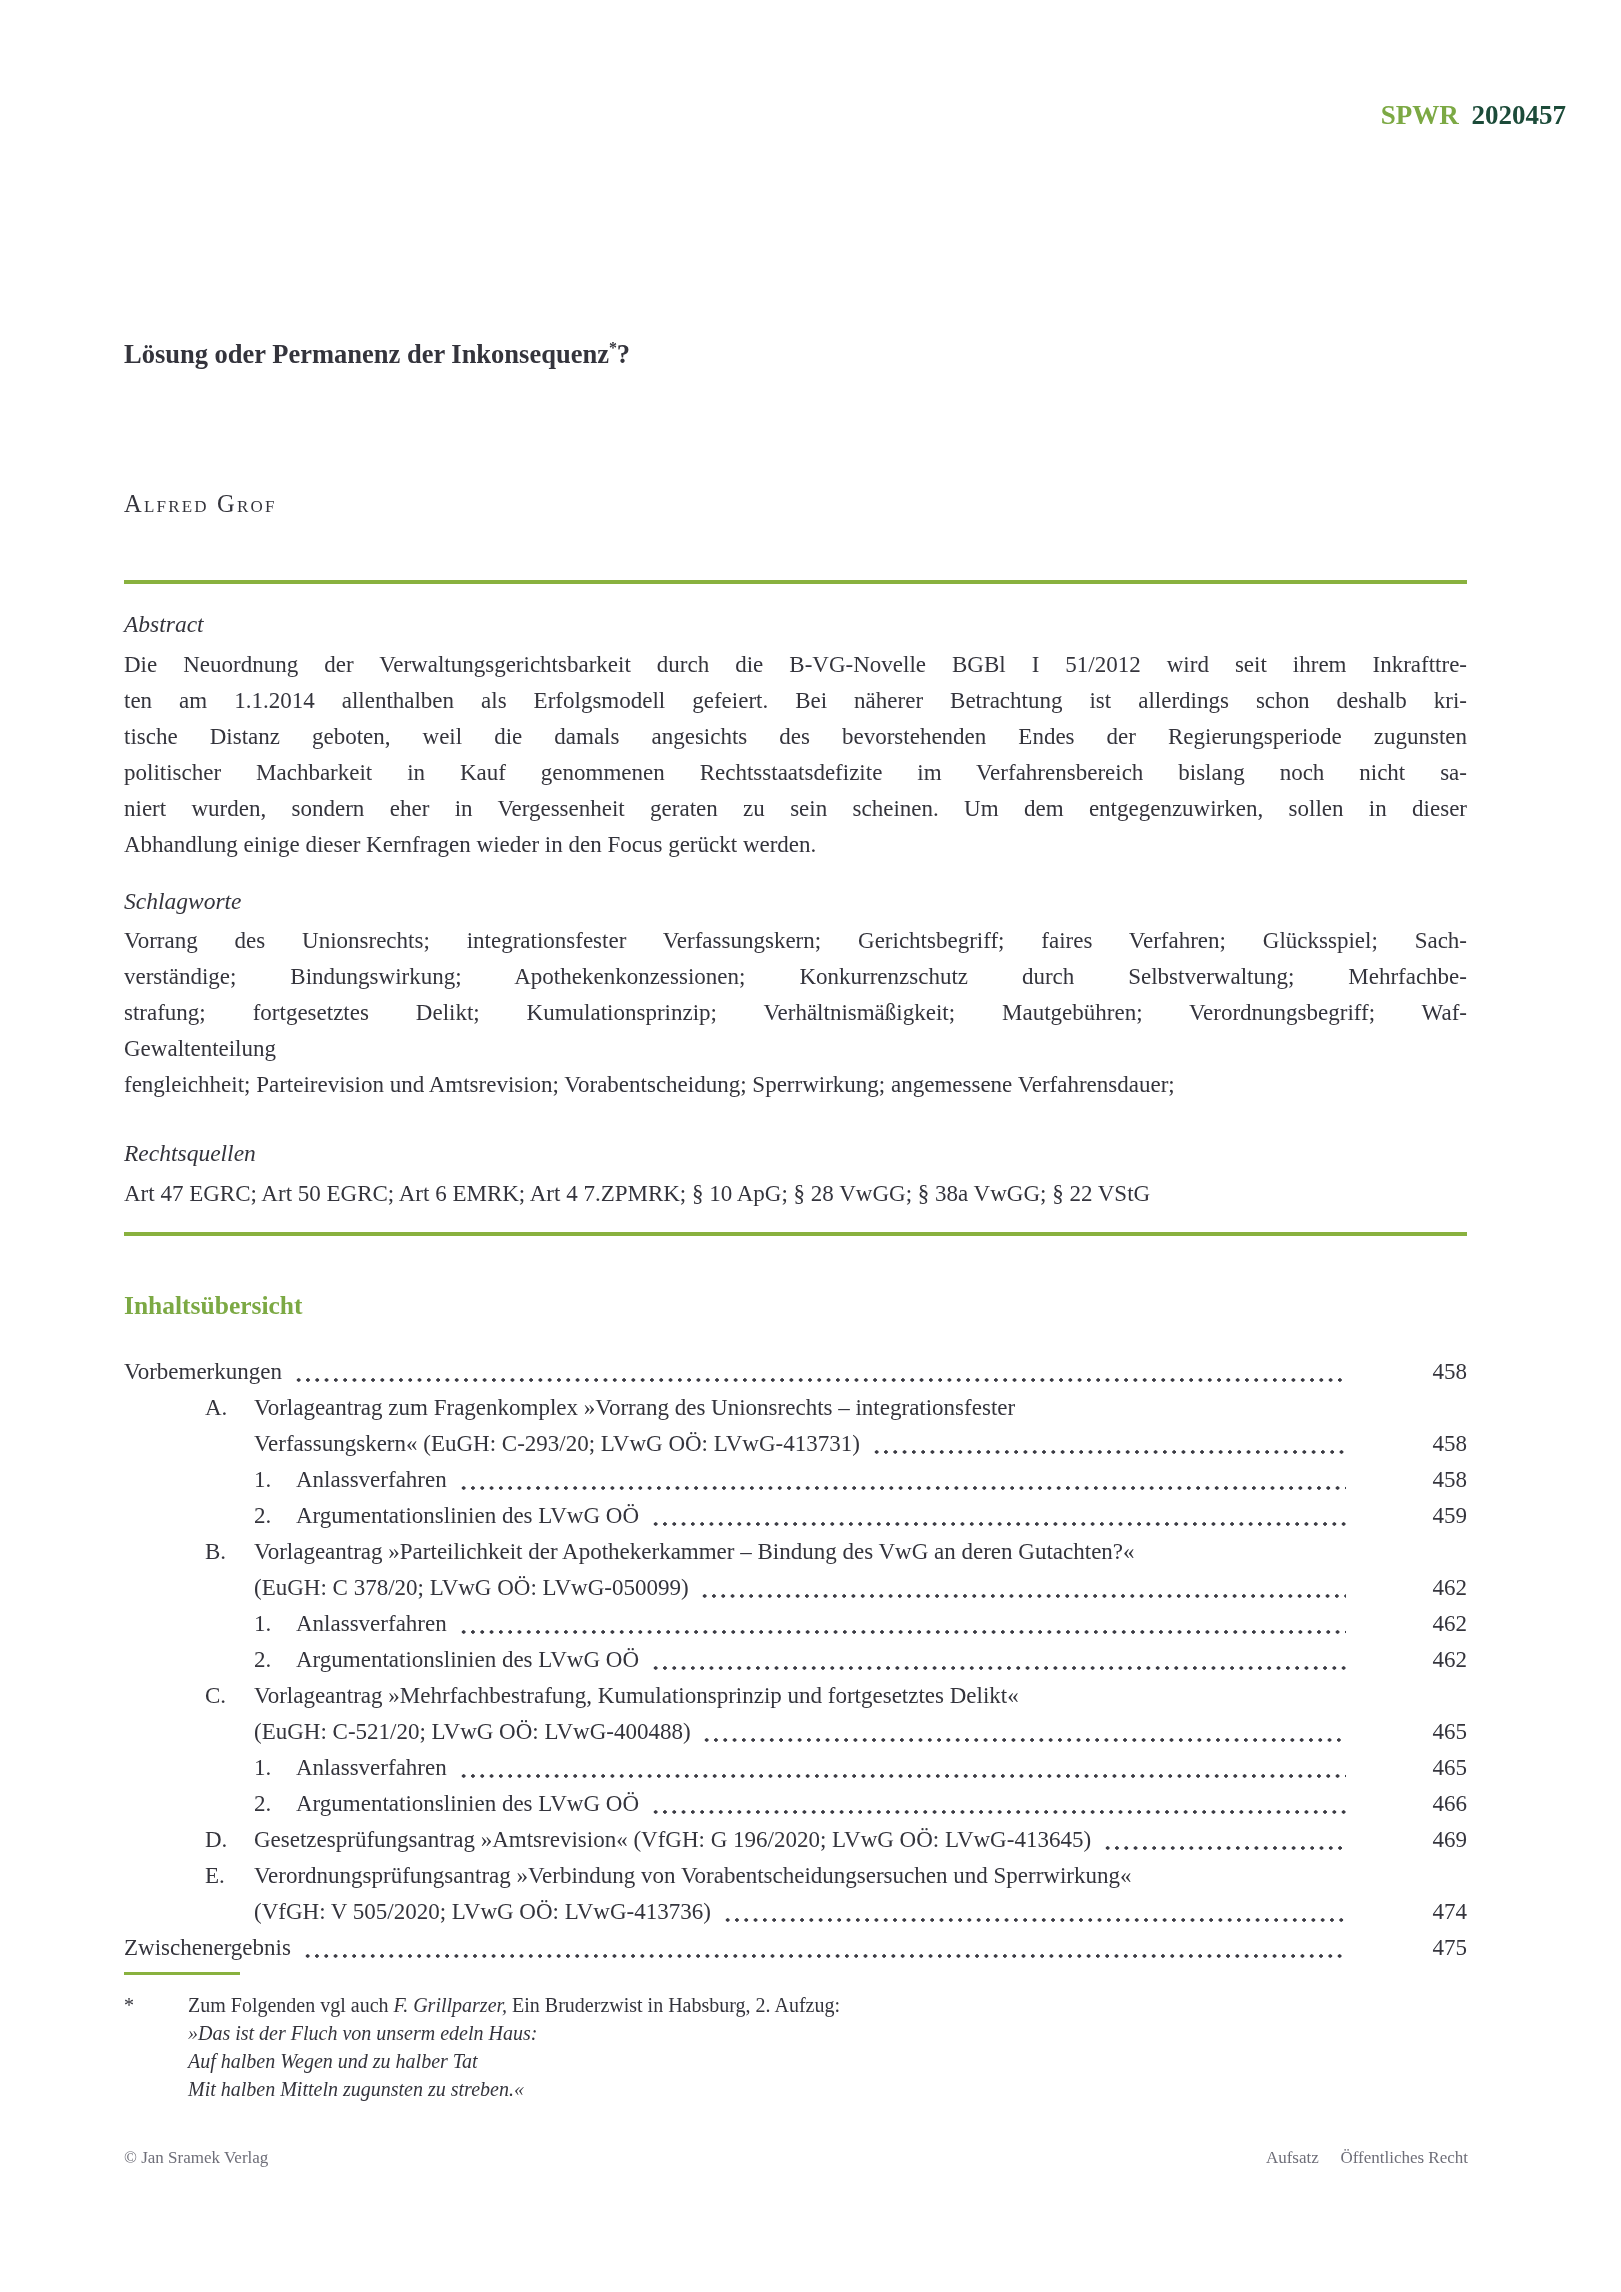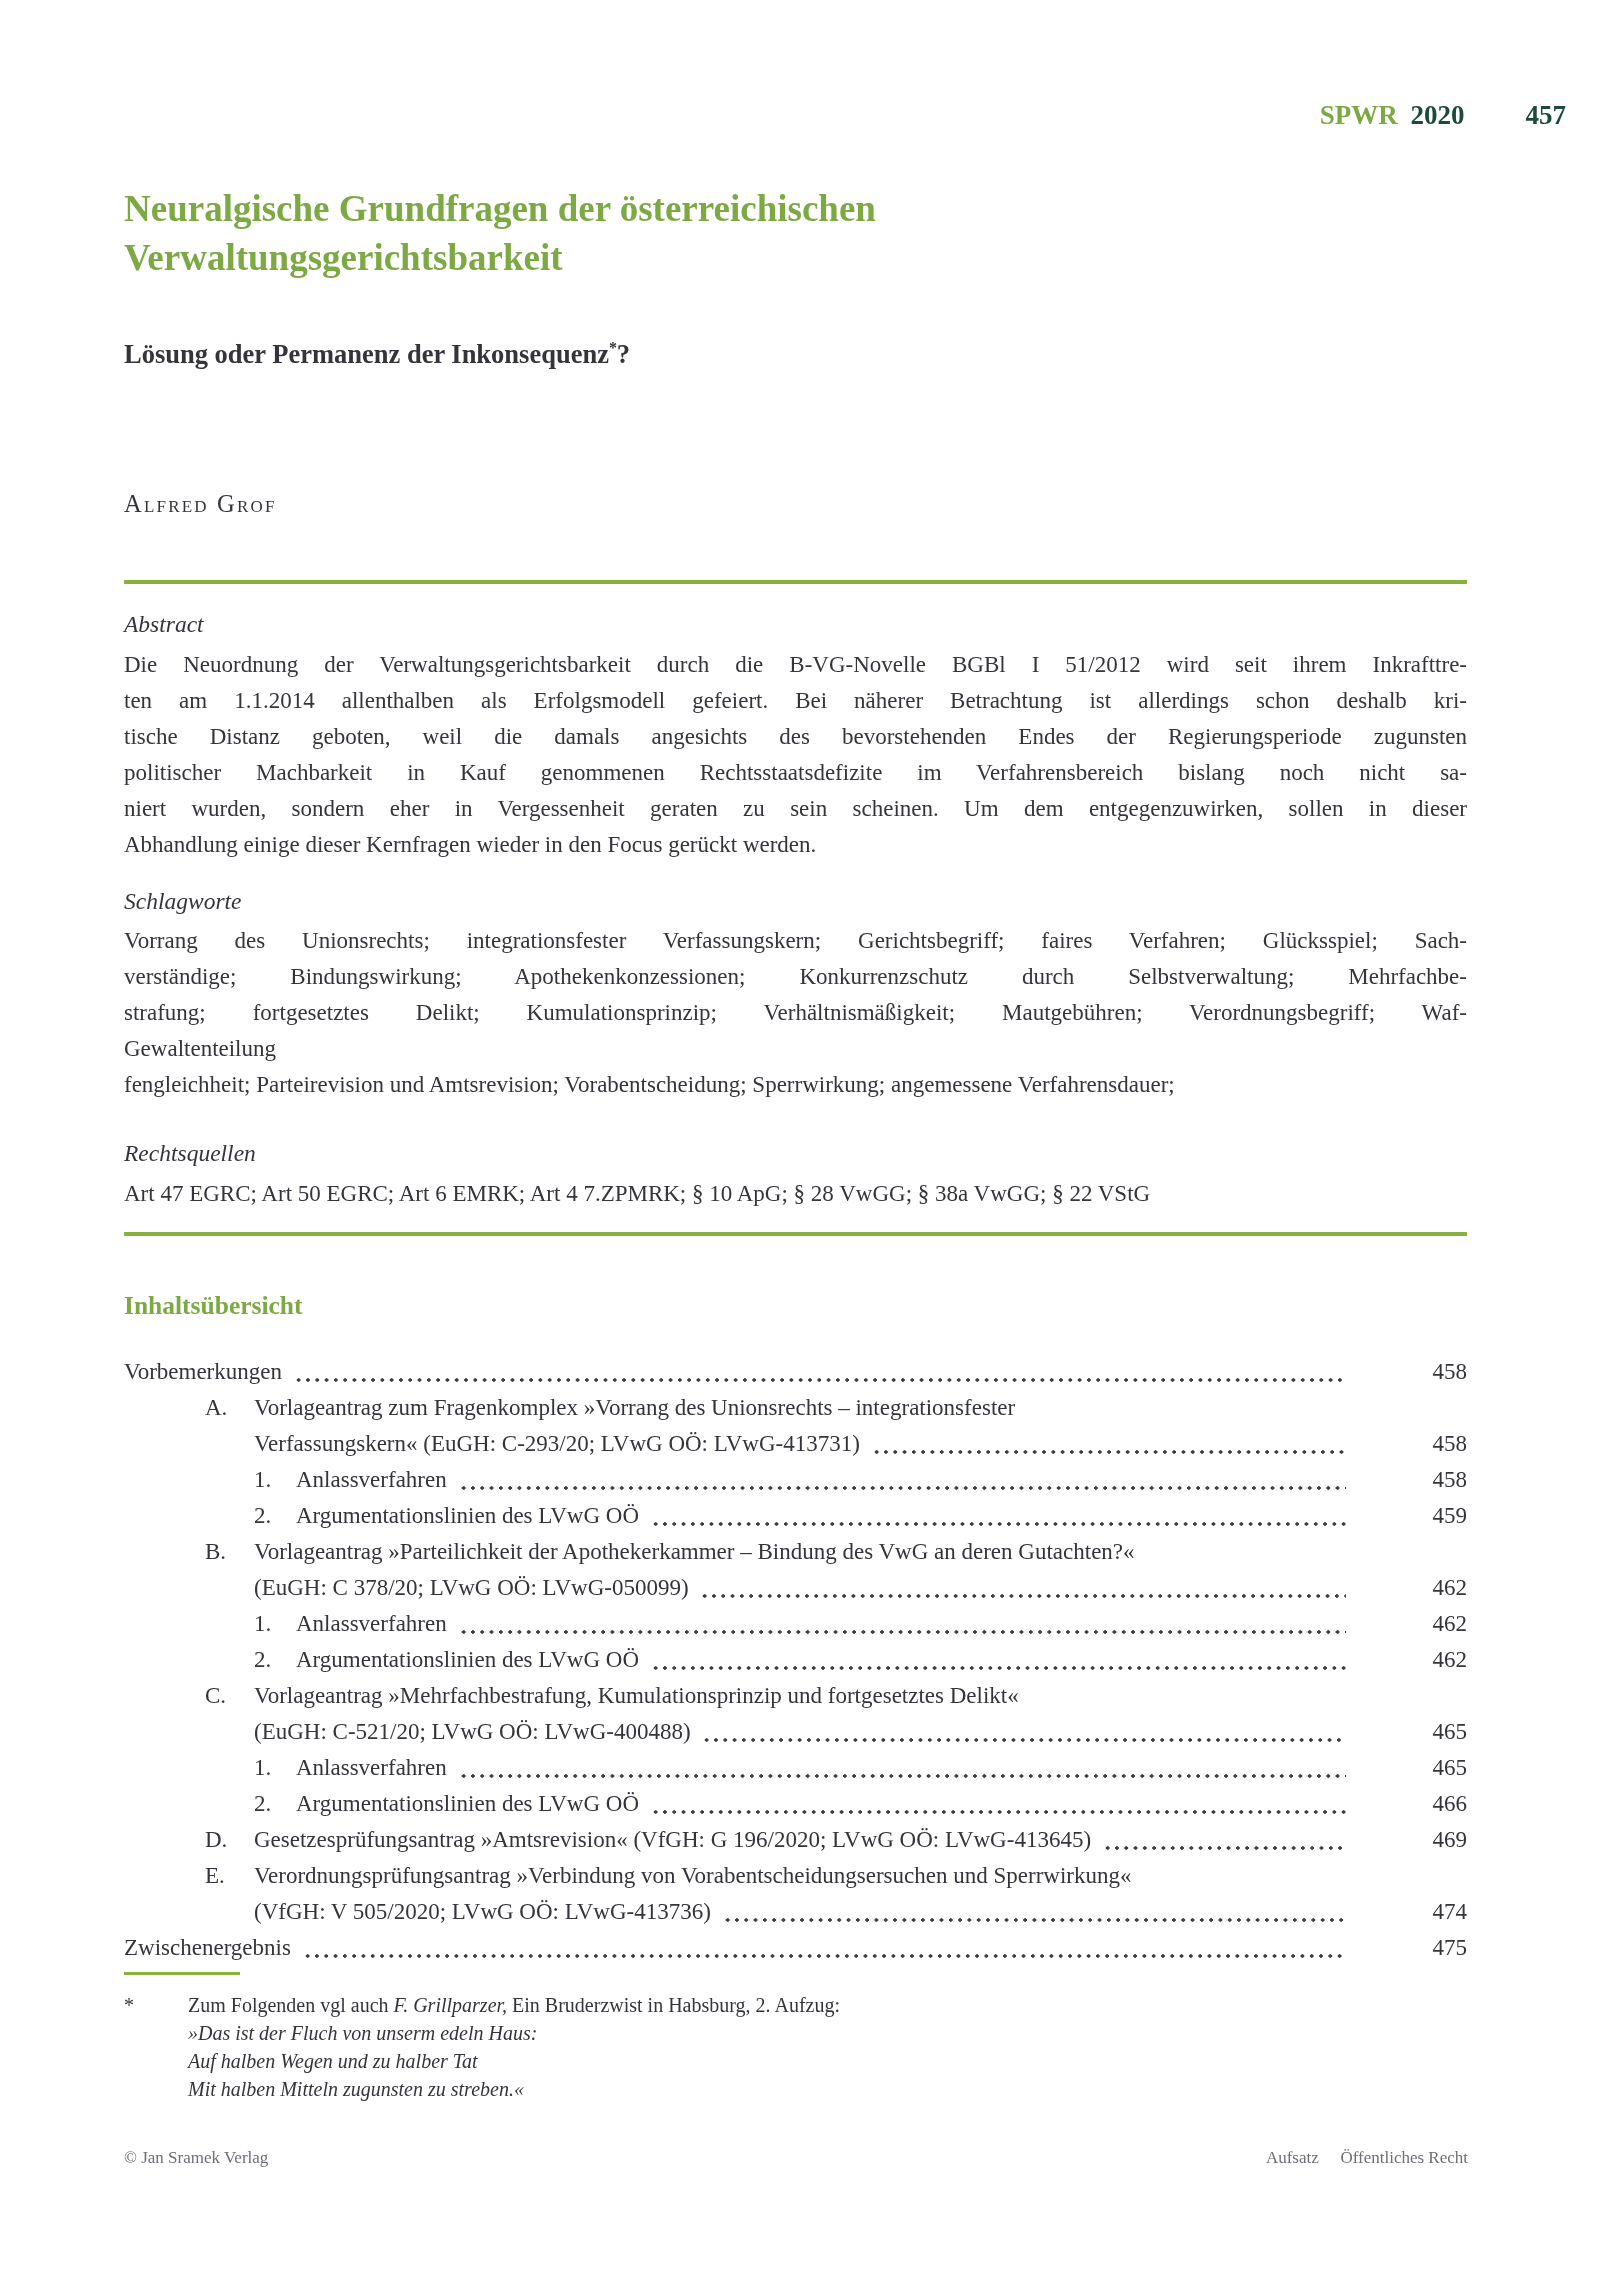--- a/index.html
+++ b/index.html
@@ -17,21 +17,21 @@
   }
   .page{
     position:relative;
     width:1621px;height:2293px;
     background:#ffffff;
     overflow:hidden;
   }
   
   .running-head{
     position:absolute;top:100px;left:124px;width:1442px;
-    display:flex;justify-content:flex-end;align-items:center;gap:61px;
+    display:flex;justify-content:flex-end;align-items:center;
     font-size:27px;font-weight:bold;
   }
   .journal-year{display:flex;gap:12.7px;align-items:baseline;}
   .journal-abbrev{color:var(--accent-green);}
   .journal-volume{color:var(--dark-green);}
   .folio{color:var(--dark-green);}
   
   .article-title{
     position:absolute;top:184px;left:124px;width:1343px;
     font-size:37px;line-height:49px;font-weight:bold;
@@ -121,24 +121,20 @@
 <div class="page">
 
   <div class="running-head">
     <span class="journal-year">
       <span class="journal-abbrev">SPWR</span>
       <span class="journal-volume">2020</span>
     </span>
     <span class="folio">457</span>
   </div>
 
-  <h1 class="article-title">
-    <span>Neuralgische Grundfragen der österreichischen</span><br>
-    <span>Verwaltungsgerichtsbarkeit</span>
-  </h1>
 
   <h2 class="article-subtitle"><span>Lösung oder Permanenz der Inkonsequenz</span><sup>*</sup><span>?</span></h2>
 
   <div class="author-line">Alfred Grof</div>
 
   <div class="rule rule-1"></div>
 
   <div class="section-label abstract-label">Abstract</div>
   <div class="jpara abstract-body">
 

